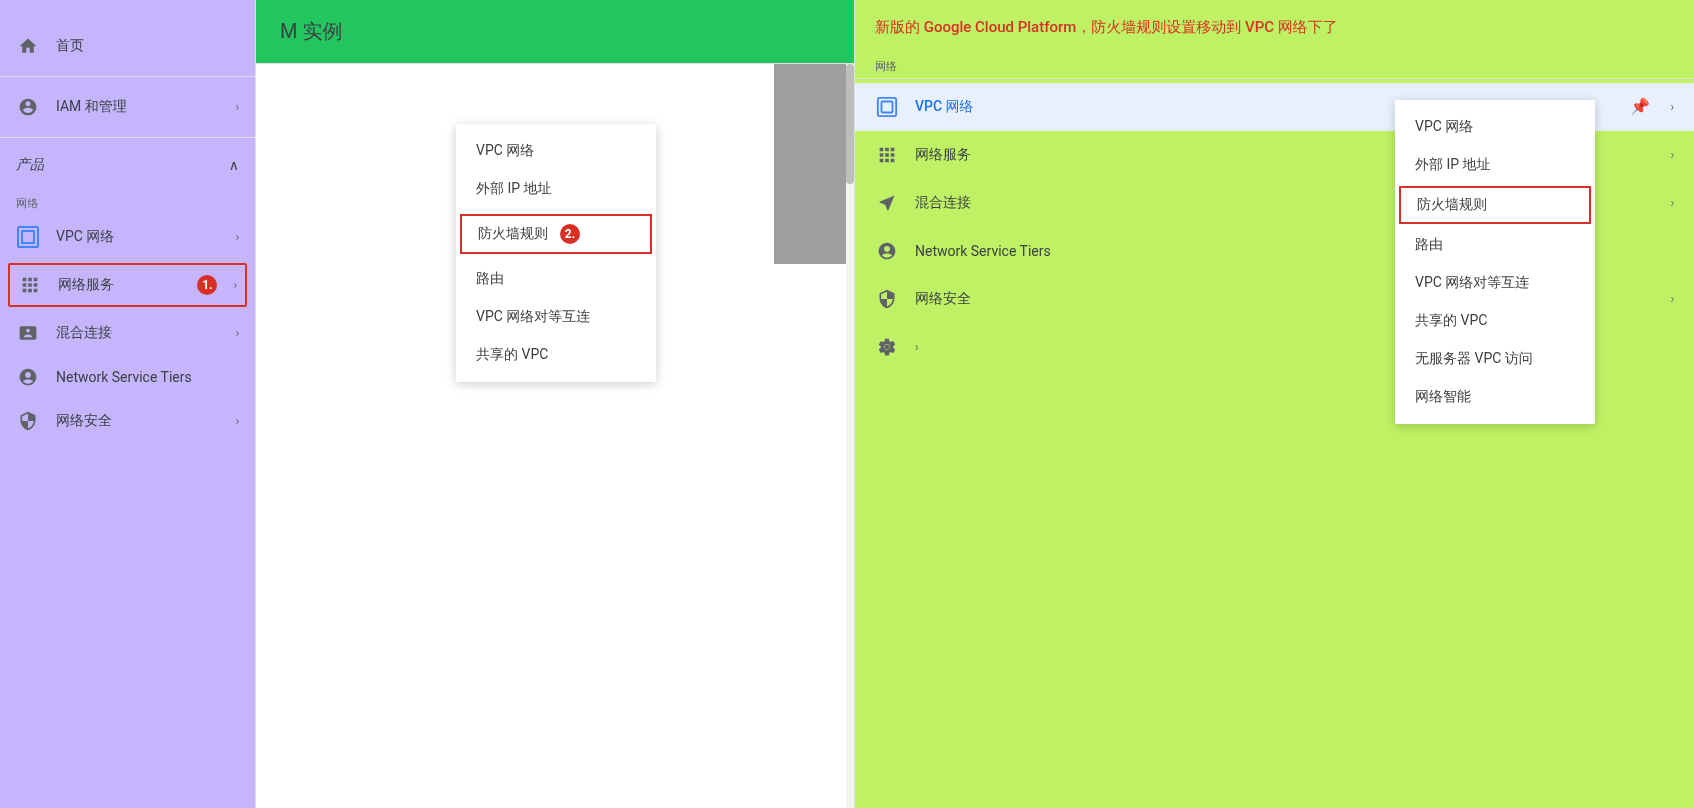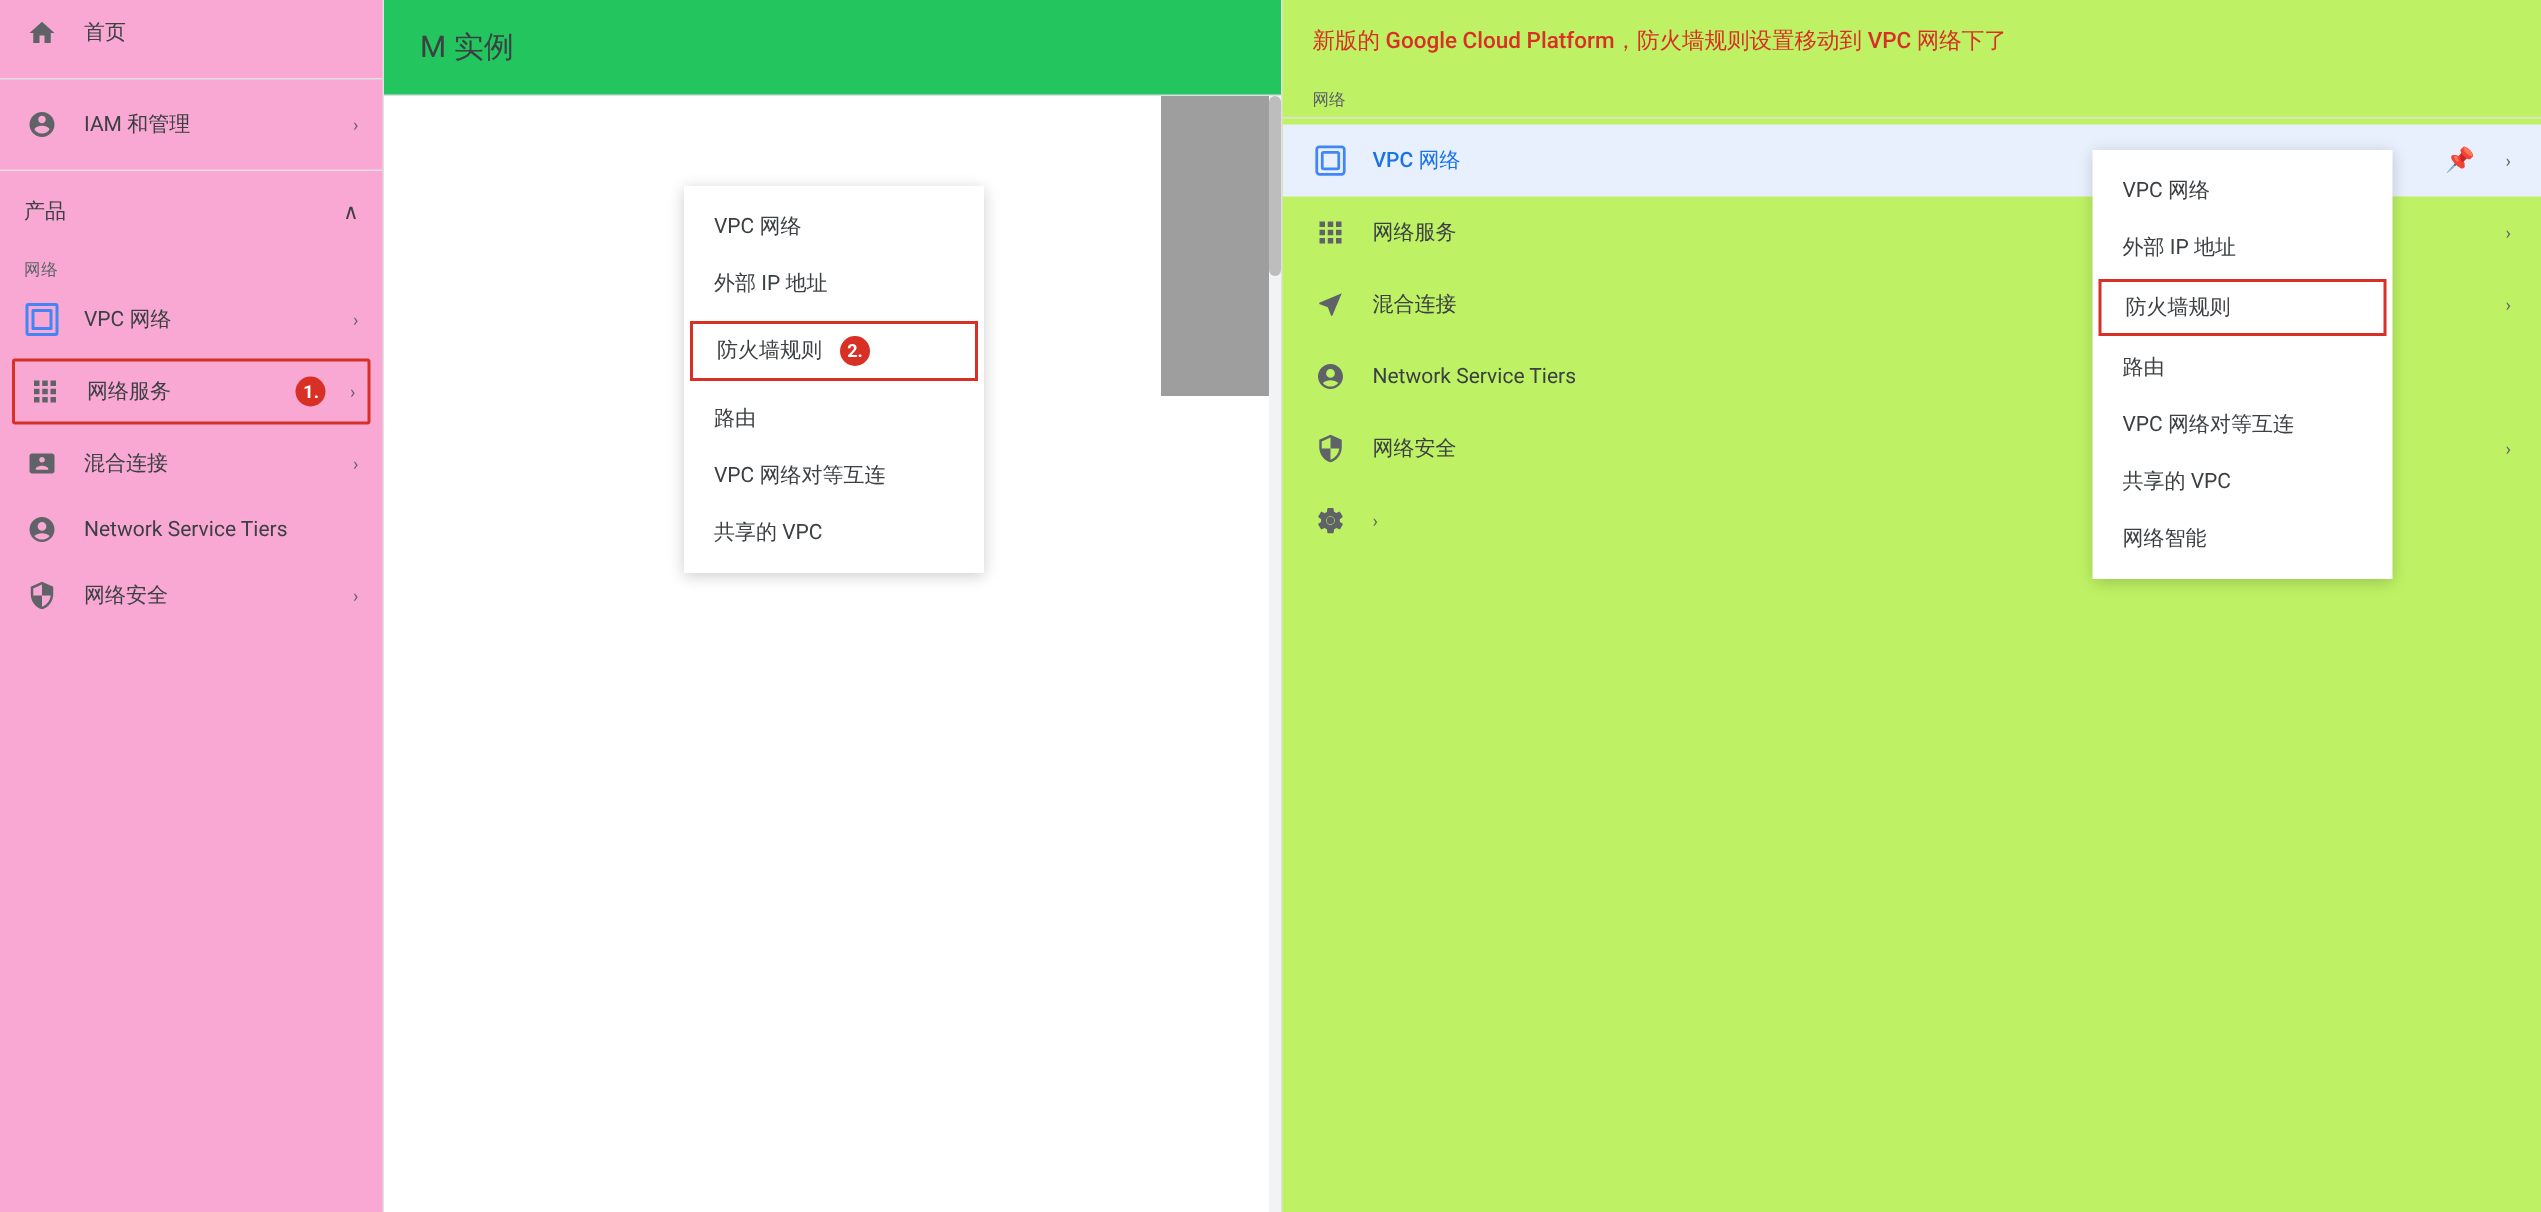--- a/index.html
+++ b/index.html
@@ -9,25 +9,25 @@
       background: #f1f3f4;
       width: 1694px;
       height: 808px;
       overflow: hidden;
       display: flex;
     }
 
     
     .left-sidebar {
       width: 256px;
-      background: #f9a8d4;
+      background: #c4b5fd;
       height: 808px;
       border-right: 1px solid #e0e0e0;
       flex-shrink: 0;
-      padding-top: 0;
+      padding-top: 24px;
     }
     .sidebar-item {
       display: flex;
       align-items: center;
       padding: 10px 16px;
       cursor: pointer;
       color: #3c4043;
       font-size: 14px;
       gap: 16px;
     }
@@ -247,21 +247,21 @@
           <path d="M12 2C6.48 2 2 6.48 2 12s4.48 10 10 10 10-4.48 10-10S17.52 2 12 2zm0 3c1.66 0 3 1.34 3 3s-1.34 3-3 3-3-1.34-3-3 1.34-3 3-3zm0 14.2c-2.5 0-4.71-1.28-6-3.22.03-1.99 4-3.08 6-3.08 1.99 0 5.97 1.09 6 3.08-1.29 1.94-3.5 3.22-6 3.22z"></path>
         </svg>
     </div>
     <span class="label">IAM 和管理</span>
     <span class="chevron">›</span>
   </div>
 
   <div class="sidebar-divider"></div>
 
   <div class="sidebar-item">
-    <span class="label" style="font-weight:500;">产品</span>
+    <span class="label" style="font-weight:500;font-style:italic;">产品</span>
     <span style="color:#3c4043; margin-left:4px;">∧</span>
   </div>
 
   <div class="sidebar-section-label">网络</div>
 
   <div class="sidebar-item">
     <div class="icon">
       <div class="vpc-icon-inner"></div>
     </div>
     <span class="label">VPC 网络</span>
@@ -405,15 +405,16 @@
     <span class="chevron">›</span>
   </div>
 
   <div class="sub-dropdown">
     <div class="sub-dropdown-item">VPC 网络</div>
     <div class="sub-dropdown-item">外部 IP 地址</div>
     <div class="sub-dropdown-item highlighted" style="border: 2px solid #d93025; margin: 2px 4px; padding: 8px 16px;">防火墙规则</div>
     <div class="sub-dropdown-item">路由</div>
     <div class="sub-dropdown-item">VPC 网络对等互连</div>
     <div class="sub-dropdown-item">共享的 VPC</div>
+    <div class="sub-dropdown-item">无服务器 VPC 访问</div>
     <div class="sub-dropdown-item">网络智能</div>
   </div>
 </div>
 
 </body></html>

